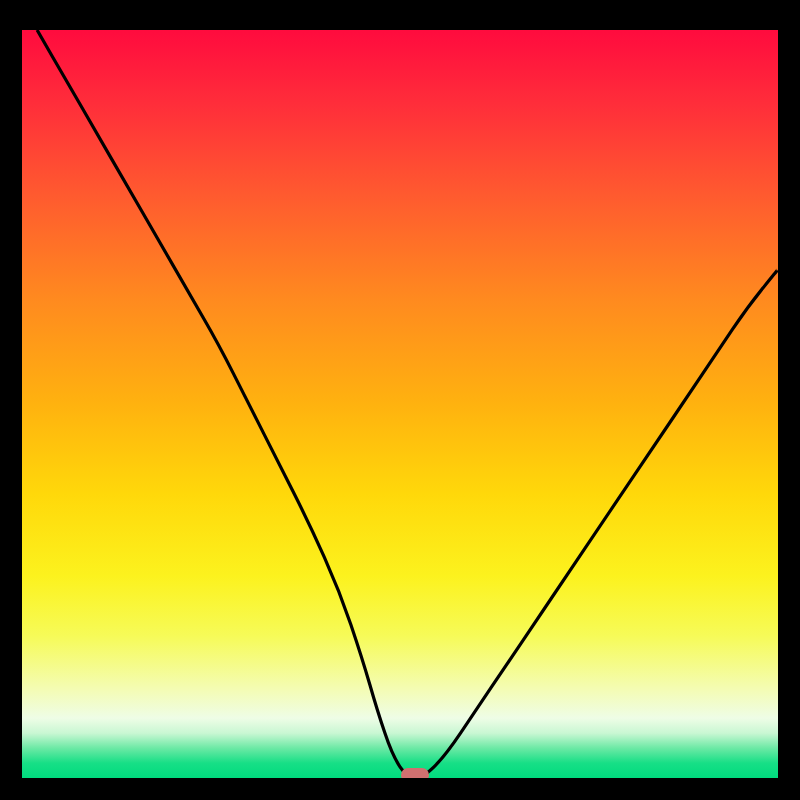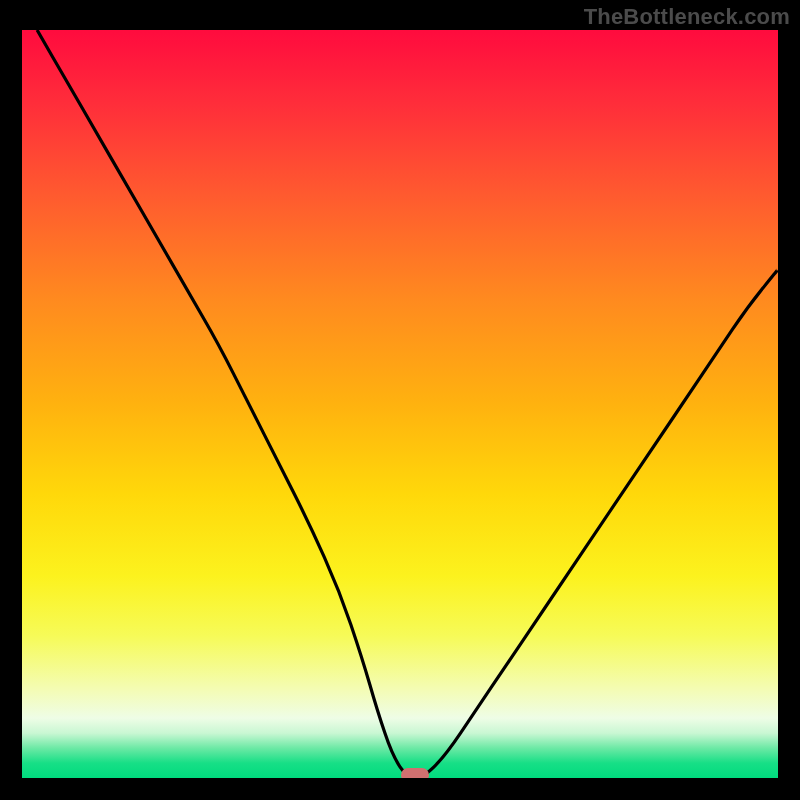--- a/index.html
+++ b/index.html
@@ -68,21 +68,20 @@
     height: 14px;
     background: #d07070;
     border-radius: 7px;
     transform: translate(-50%, -50%);
   }
 </style>
 </head>
 <body>
 
 <div class="frame">
-  <div class="watermark">TheBottleneck.com</div>
 
   <div class="plot">
     <div class="gradient"></div>
     <svg class="curve" viewBox="0 0 756 748" preserveAspectRatio="none">
       <path id="curve-path" d="M 15.1 0.0 Q 15.1 0.0 30.2 26.2 Q 45.4 52.4 60.5 78.5 Q 75.6 104.7 90.7 130.9 Q 105.8 157.1 121.0 183.3 Q 136.1 209.4 151.2 235.6 Q 166.3 261.8 181.4 288.0 Q 196.6 314.2 211.7 344.1 Q 226.8 374.0 241.9 403.9 Q 257.0 433.8 272.2 463.8 Q 287.3 493.7 302.4 527.3 Q 317.5 561.0 328.9 594.7 Q 340.2 628.3 347.8 654.5 Q 355.3 680.7 362.9 703.1 Q 370.4 725.6 378.0 736.8 Q 385.6 748.0 393.1 748.0 Q 400.7 748.0 412.0 736.8 Q 423.4 725.6 438.5 703.1 Q 453.6 680.7 468.7 658.2 Q 483.8 635.8 499.0 613.4 Q 514.1 590.9 529.2 568.5 Q 544.3 546.0 559.4 523.6 Q 574.6 501.2 589.7 478.7 Q 604.8 456.3 619.9 433.8 Q 635.0 411.4 650.2 389.0 Q 665.3 366.5 680.4 344.1 Q 695.5 321.6 710.6 299.2 Q 725.8 276.8 740.9 258.1 T 756.0 239.4" fill="none" stroke="#000" stroke-width="3.2"></path>
     </svg>
     <div class="marker" id="marker" style="left: 393.12px; top: 745px;"></div>
   </div>
 </div>
 

